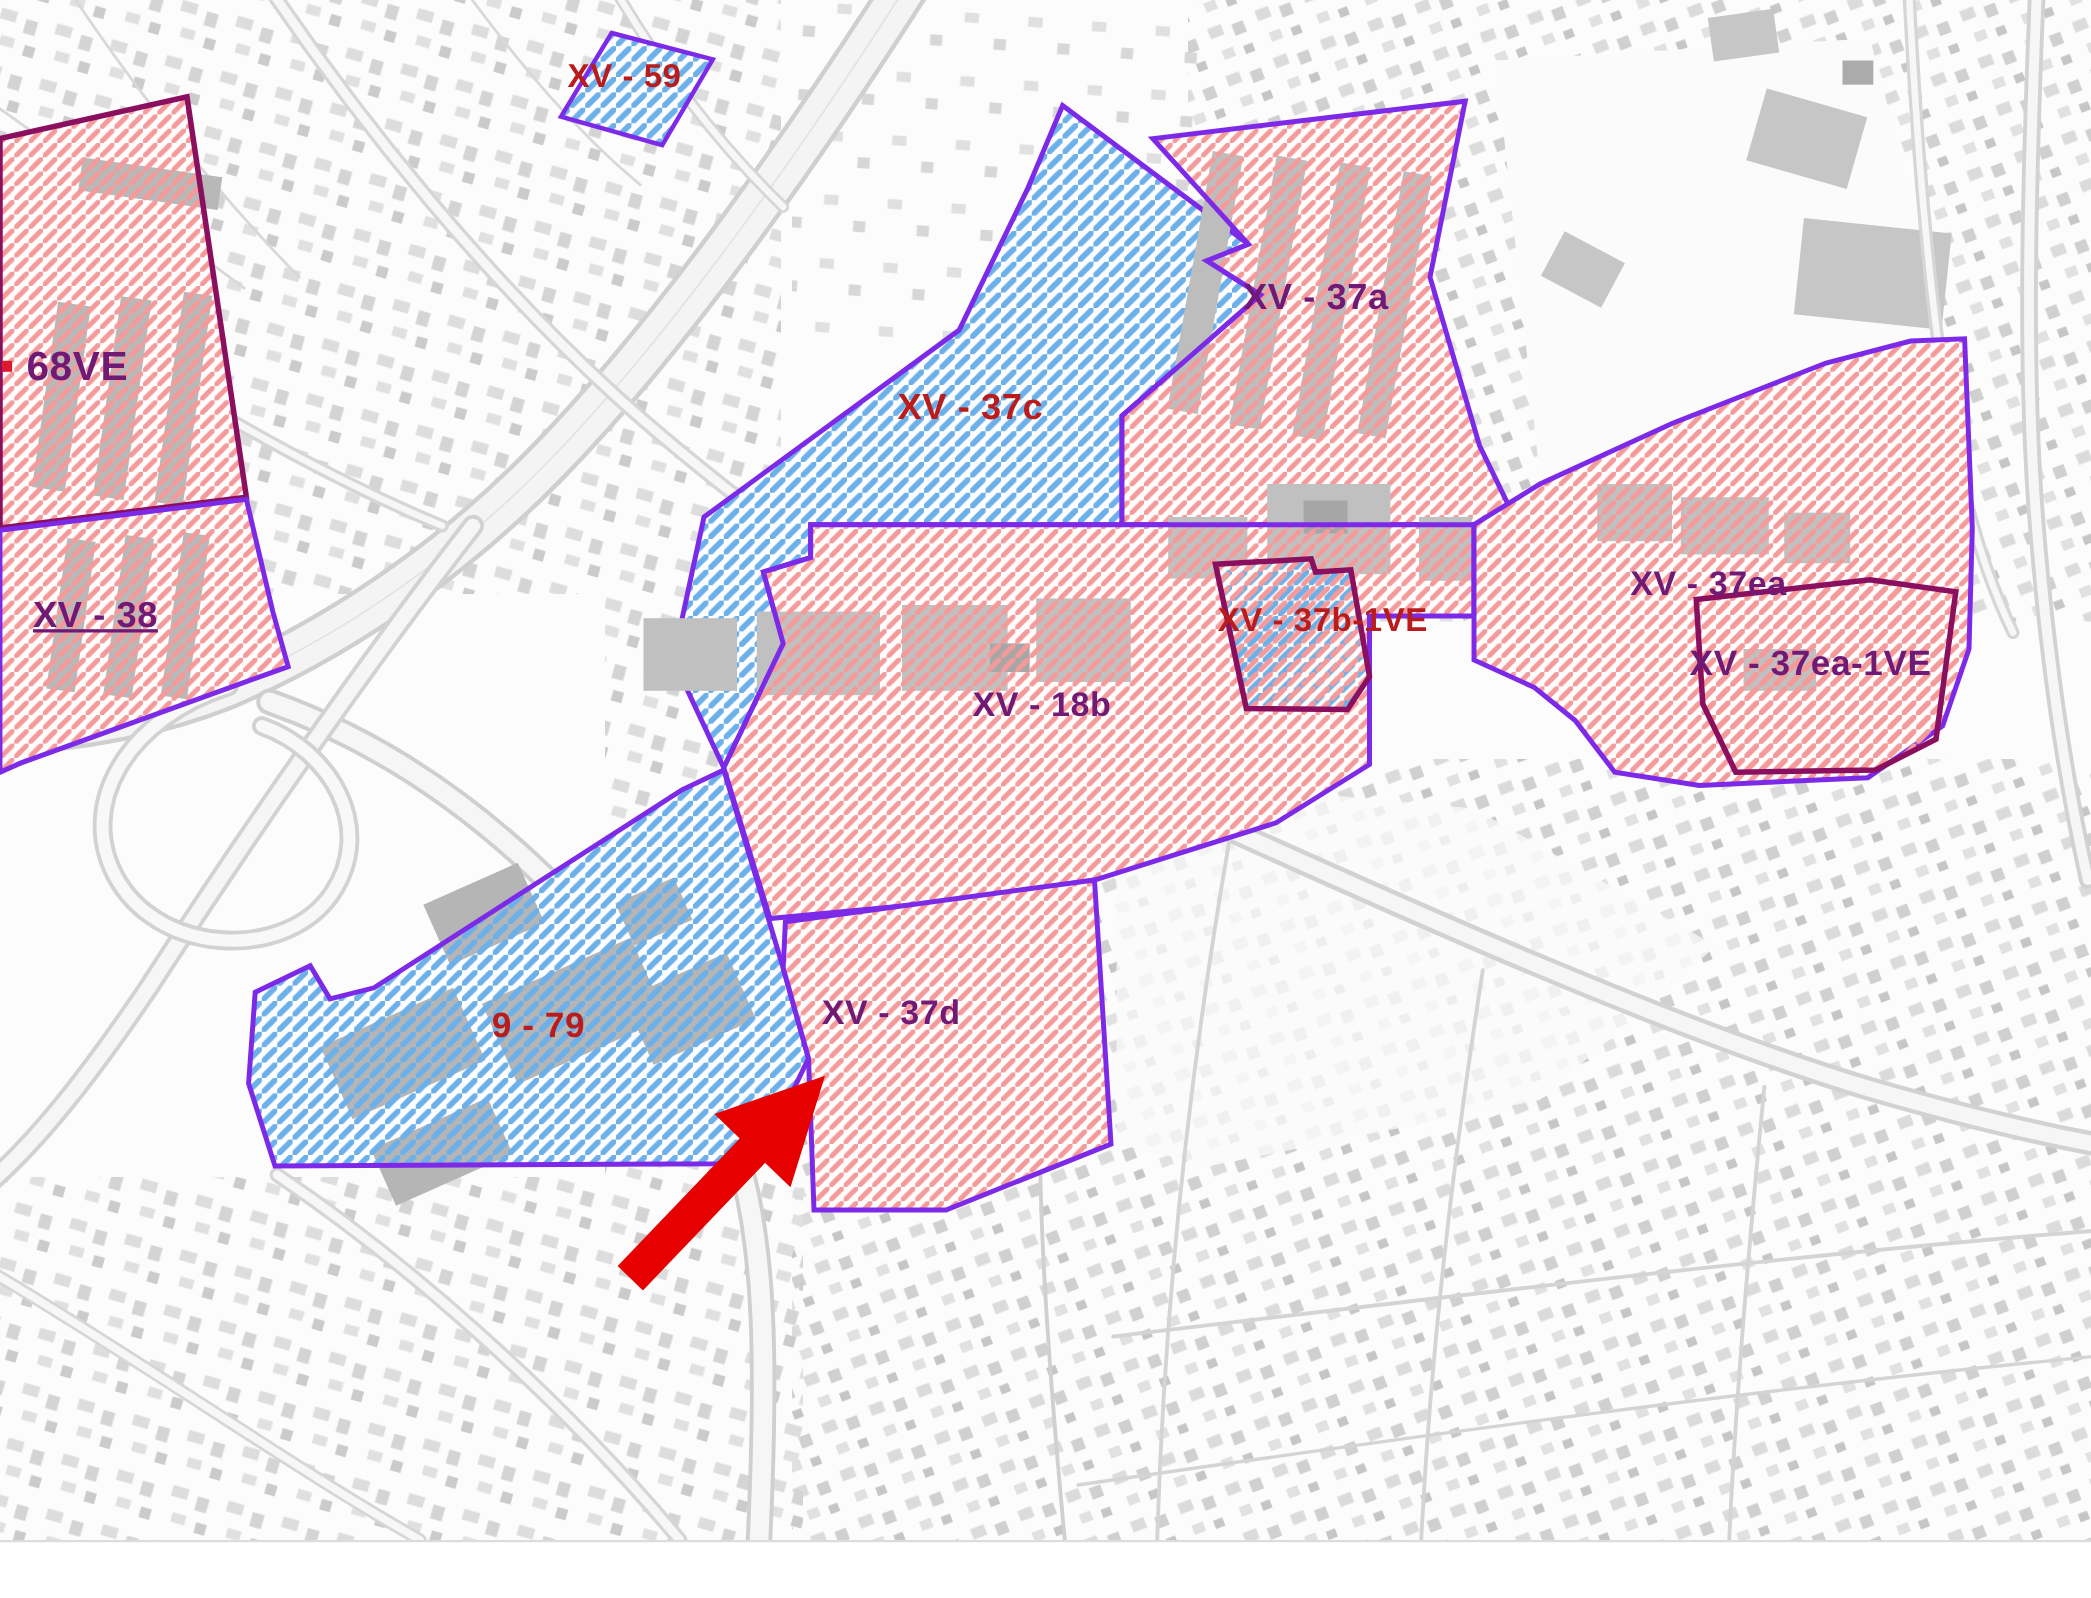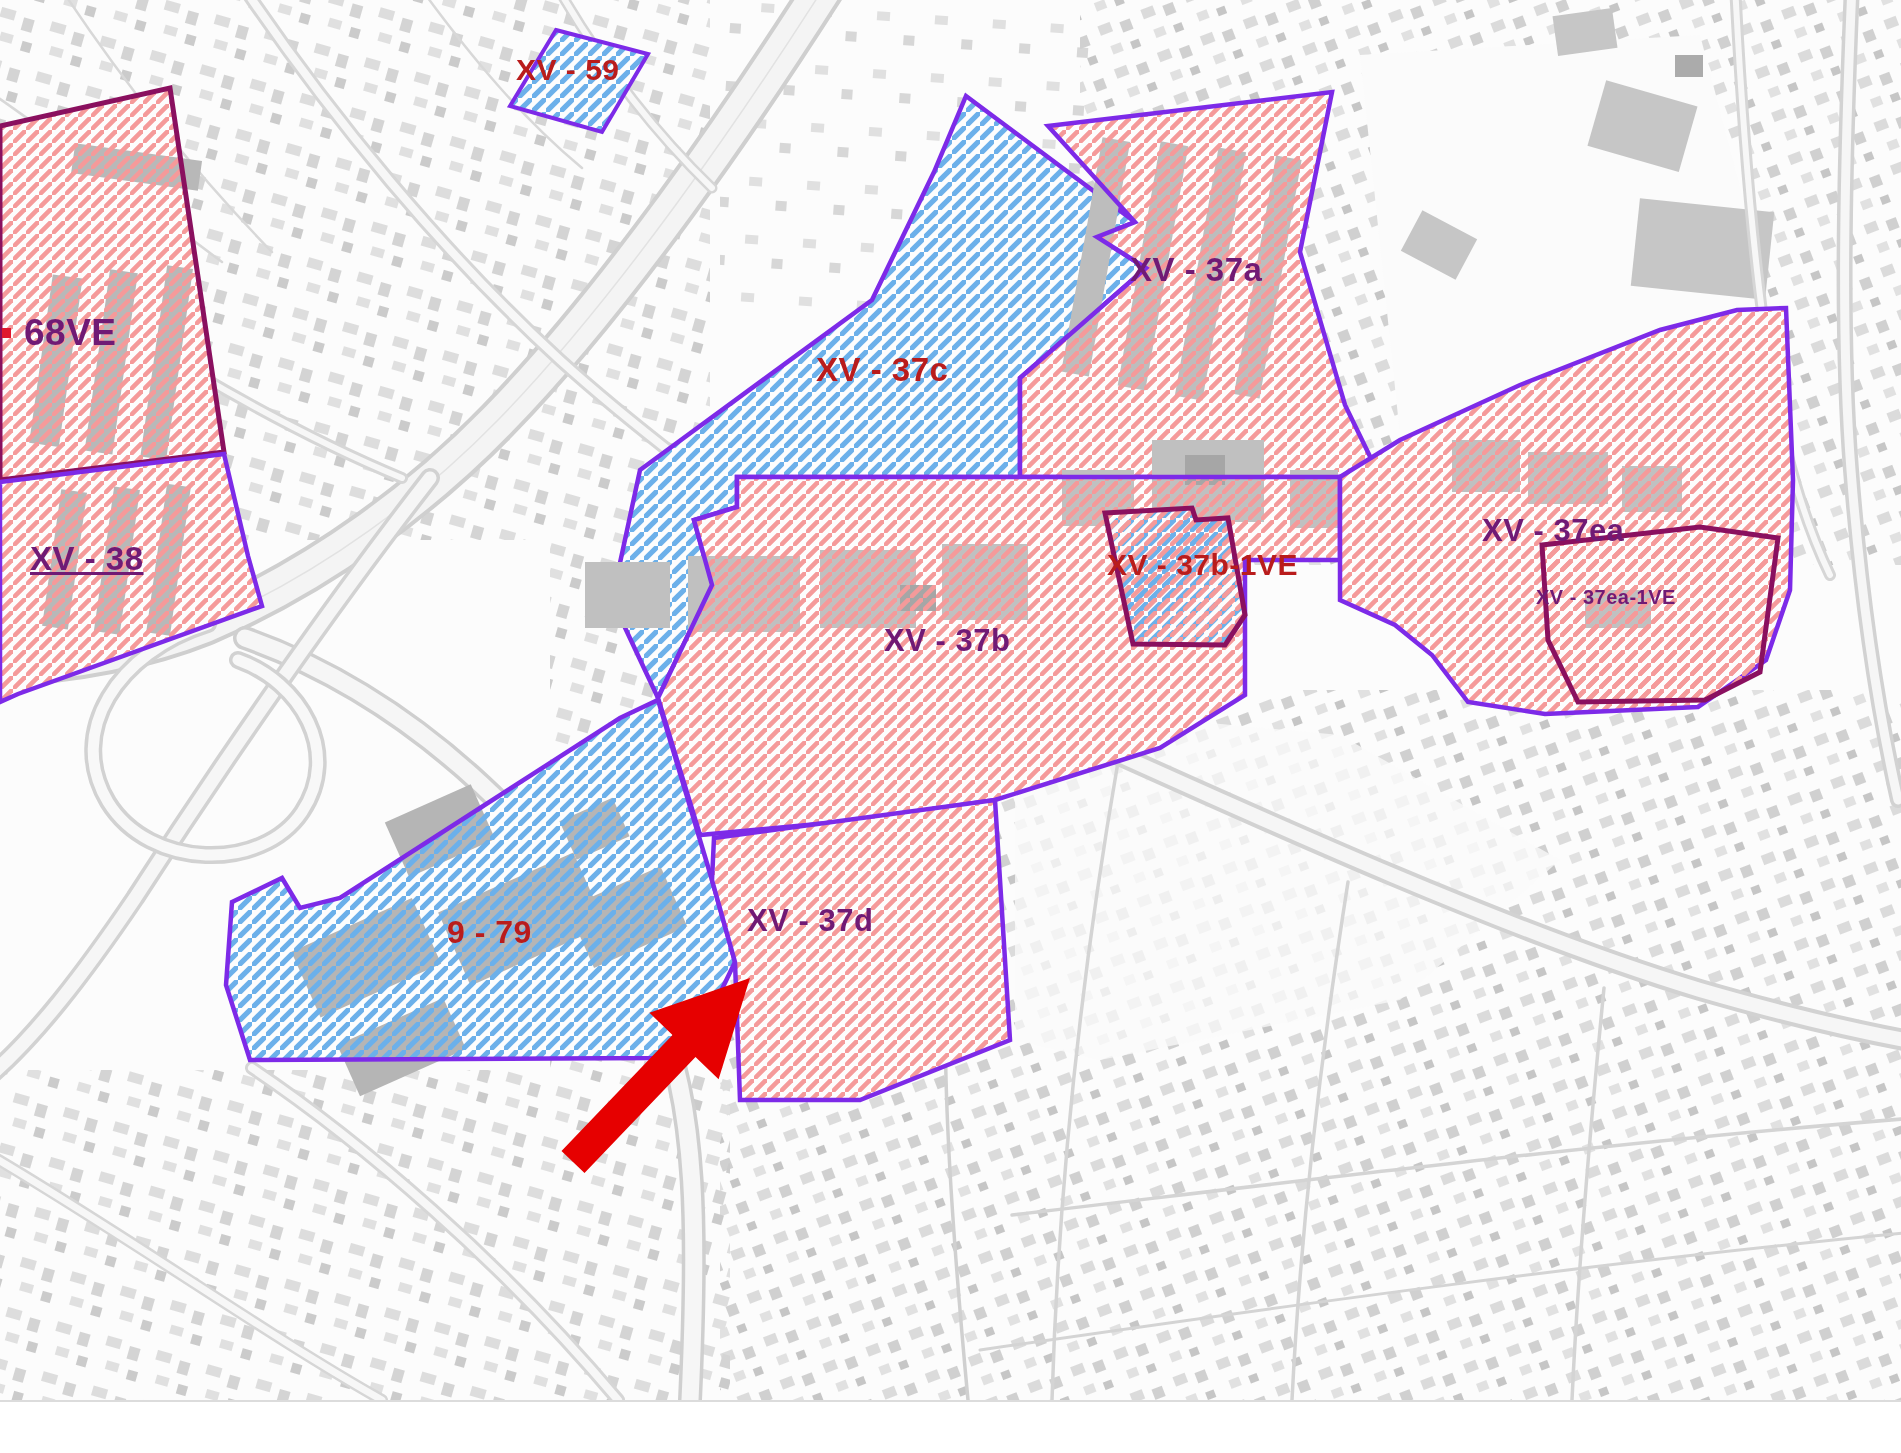--- a/index.html
+++ b/index.html
@@ -229,24 +229,24 @@
 
     <polygon points="561.5,1150.9 672.5,1034.9 649.4,1012.7 750,978 718.6,1079.3 695.5,1057.1 584.5,1173.1" fill="#e60000"></polygon>
   </svg>
 
   <div class="label-fragment"></div>
   <div class="map-label lbl-red" style="left:24px;top:314px;font-size:37px;">68VE</div>
   <div class="map-label lbl-red" style="left:30px;top:542px;font-size:33px;text-decoration:underline;">XV - 38</div>
   <div class="map-label lbl-blue" style="left:516px;top:55px;font-size:30px;">XV - 59</div>
   <div class="map-label lbl-blue" style="left:816px;top:353px;font-size:33px;">XV - 37c</div>
   <div class="map-label lbl-red" style="left:1130px;top:253px;font-size:33px;">XV - 37a</div>
-  <div class="map-label lbl-red" style="left:884px;top:625px;font-size:31px;">XV - 37b</div>
+  <div class="map-label lbl-red" style="left:884px;top:625px;font-size:31px;">XV - 18b</div>
   <div class="map-label lbl-blue" style="left:1062px;top:550px;font-size:30px;margin-left:45px;">XV - 37b-1VE</div>
   <div class="map-label lbl-red" style="left:1482px;top:515px;font-size:31px;">XV - 37ea</div>
-  <div class="map-label lbl-red" style="left:1536px;top:587px;font-size:20px;">XV - 37ea-1VE</div>
+  <div class="map-label lbl-red" style="left:1536px;top:587px;font-size:32px;">XV - 37ea-1VE</div>
   <div class="map-label lbl-blue" style="left:447px;top:916px;font-size:32px;">9 - 79</div>
   <div class="map-label lbl-red" style="left:747px;top:905px;font-size:31px;">XV - 37d</div>
 
   <div class="footer">
     
     
   </div>
 
 </div>
 

